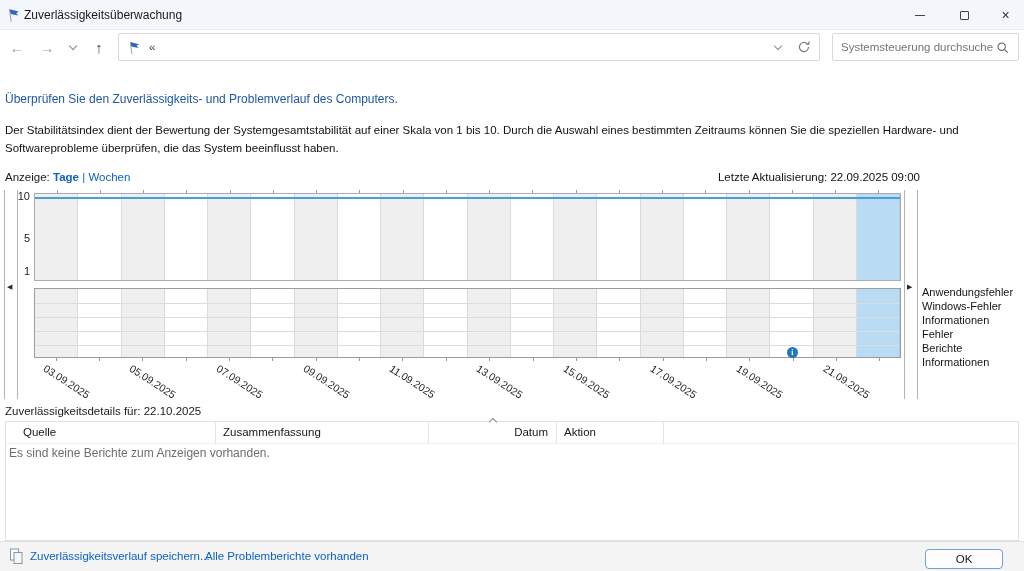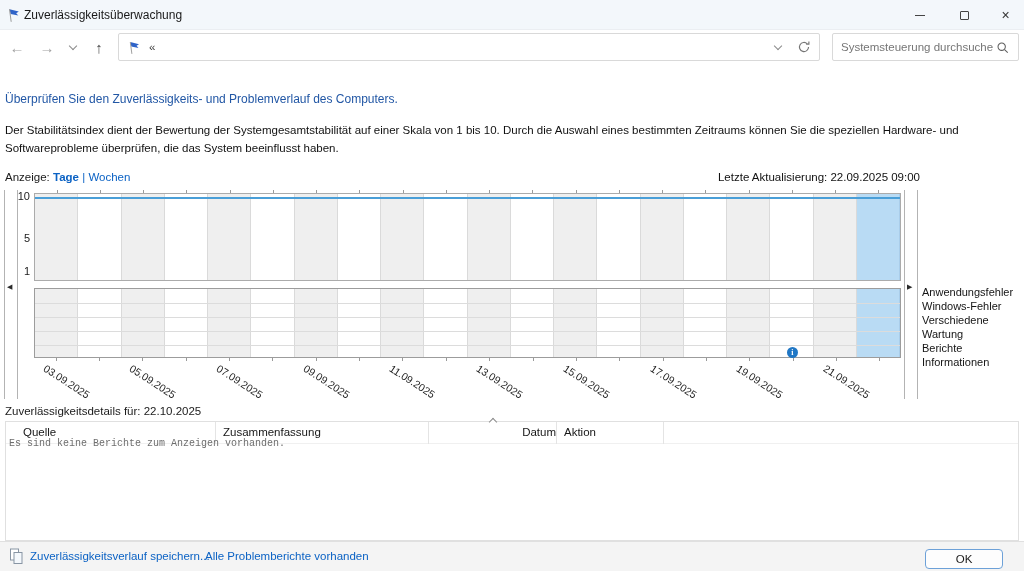--- a/index.html
+++ b/index.html
@@ -58,26 +58,26 @@
   .ev-row.first { border-top:none; }
   .info-marker { position:absolute; z-index:4; width:11px; height:11px; margin-left:-5px; border-radius:50%; background:#2077c5; color:#fff; font-size:8px; font-weight:bold; display:flex; align-items:center; justify-content:center; font-family:"Liberation Serif",serif; }
   .datesarea { left:34px; top:358px; width:867px; height:41px; }
   .date-label { position:absolute; top:4px; font-size:10.5px; color:#222; white-space:nowrap; transform:rotate(33deg); transform-origin:0 0; }
   .legend { left:922px; top:285px; width:100px; font-size:11px; line-height:14px; color:#141414; }
 
   
   .details-title { left:5px; top:405px; font-size:11.5px; }
   .dtable { left:5px; top:421px; width:1014px; height:120px; border:1px solid #e0e0e0; background:#fff; }
   .dheader { position:absolute; left:0; top:0; right:0; height:22px; display:flex; border-bottom:1px solid #f0f0f0; }
-  .dcell { height:22px; border-right:1px solid #e4e4e4; font-size:11.5px; color:#161616; padding:4px 0 0 7px; }
+  .dcell { height:22px; border-right:1px solid #e4e4e4; font-size:11.5px; color:#161616; padding:4px 8px 0 7px; }
   .dcell.first { padding-left:17px; }
   .dcell.last { border-right:none; flex:1; }
   .sortcaret { position:absolute; left:483px; top:-6px; width:8px; height:8px; }
   .sortcaret i { position:absolute; left:1px; top:3px; width:6px; height:6px; border-left:1px solid #8a8a8a; border-top:1px solid #8a8a8a; transform:rotate(45deg); background:#fff; }
-  .emptymsg { position:absolute; left:3px; top:16px; font-size:10px; color:#6e6e6e;font-family:Liberation Mono, monospace; }
+  .emptymsg { position:absolute; left:3px; top:24px; font-size:12px; color:#6e6e6e; }
 
   
   .bottombar { left:0; top:541px; width:1024px; height:30px; background:#f4f4f4; border-top:1px solid #e0e0e0; }
   .bottombar .docicon { position:absolute; left:9px; top:6px; }
   .blink { position:absolute; top:8px; font-size:11.5px; color:#0b62c4; text-decoration:none; }
   .blink1 { left:30px; } .blink2 { left:205px; }
   .okbtn { position:absolute; left:925px; top:7px; width:78px; height:20px; background:#fdfdfd; border:1px solid #6da1d8; border-radius:4px; font-size:11.5px; font-family:"Liberation Sans",sans-serif; color:#1a1a1a; }
 </style>
 </head>
 <body>
@@ -282,21 +282,21 @@
     </div>
 </div>
 
 <div class="abs scrollstrip strip-right">
     <span class="tri">▶</span>
   </div>
 
 <div class="abs legend" id="legend">
     <div>Anwendungsfehler</div>
     <div>Windows-Fehler</div>
-    <div>Verschiedene Wartung</div>
+    <div>Informationen Fehler</div>
     <div>Berichte</div>
     <div>Informationen</div>
   </div>
 
 <div class="abs details-title">Zuverlässigkeitsdetails für: 22.10.2025</div>
 <div class="abs dtable">
   <div class="dheader" id="dheader">
       <div class="dcell first" style="width: 210px;">Quelle</div>
       <div class="dcell" style="width: 213px;">Zusammenfassung</div>
       <div class="dcell" style="width: 128px; text-align: right;">Datum</div>

